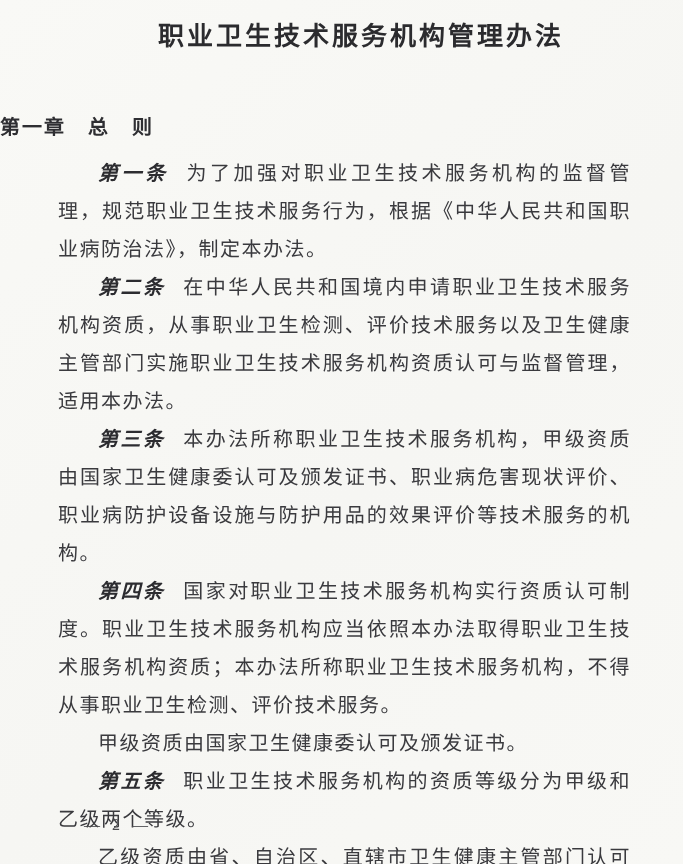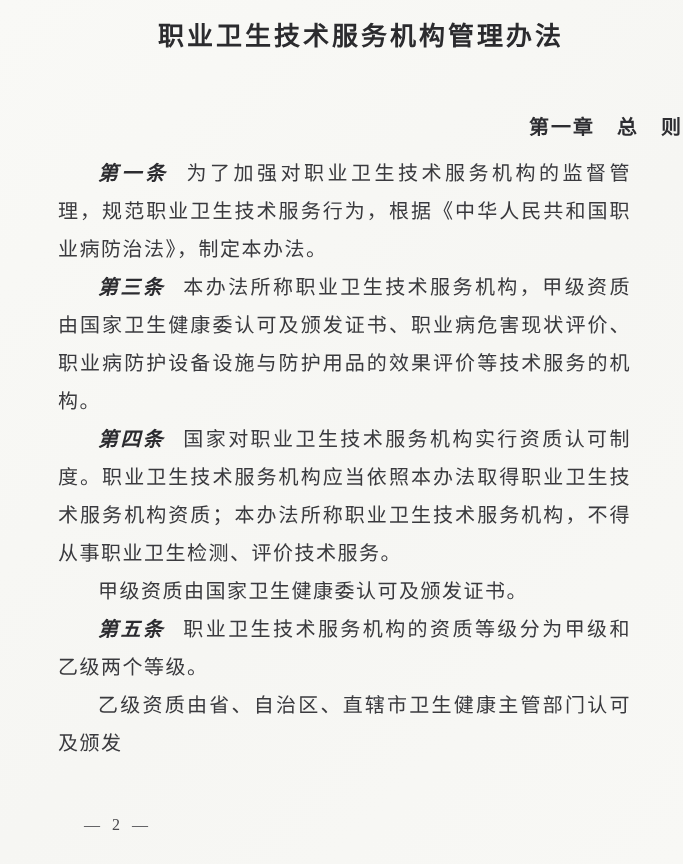--- a/index.html
+++ b/index.html
@@ -22,21 +22,21 @@
     text-align: center;
     font-size: 26px;
     line-height: 34px;
     font-weight: 700;
     letter-spacing: 3px;
     color: #2b2b2e;
     padding-left: 39px;
   }
   .chapter-heading {
     margin: 58px 0 0 0;
-    text-align: right;
+    text-align: left;
     font-size: 20px;
     line-height: 30px;
     font-weight: 700;
     letter-spacing: 2px;
     color: #2e2e32;
   }
   .content {
     margin: 12px 0 0 0;
     padding: 0 52px 0 58px;
     font-size: 20px;
@@ -73,20 +73,21 @@
 <div class="page">
 
   <h1 class="doc-title">职业卫生技术服务机构管理办法</h1>
 
   <h2 class="chapter-heading">第一章　总　则</h2>
 
   <div class="content">
 
     <p class="para"><span class="article-label">第一条</span><span>为了加强对职业卫生技术服务机构的监督管理，规范职业卫生技术服务行为，根据《中华人民共和国职业病防治法》，制定本办法。</span></p>
 
+    <p class="para"><span class="article-label">第二条</span><span>在中华人民共和国境内申请职业卫生技术服务机构资质，从事职业卫生检测、评价技术服务以及卫生健康主管部门实施职业卫生技术服务机构资质认可与监督管理，适用本办法。</span></p>
 
     <p class="para"><span class="article-label">第三条</span><span>本办法所称职业卫生技术服务机构，甲级资质由国家卫生健康委认可及颁发证书、职业病危害现状评价、职业病防护设备设施与防护用品的效果评价等技术服务的机构。</span></p>
 
     <p class="para"><span class="article-label">第四条</span><span>国家对职业卫生技术服务机构实行资质认可制度。职业卫生技术服务机构应当依照本办法取得职业卫生技术服务机构资质；本办法所称职业卫生技术服务机构，不得从事职业卫生检测、评价技术服务。</span></p>
 
     <p class="para"><span>甲级资质由国家卫生健康委认可及颁发证书。</span></p>
 
     <p class="para"><span class="article-label">第五条</span><span>职业卫生技术服务机构的资质等级分为甲级和乙级两个等级。</span></p>
 
     <p class="para"><span>乙级资质由省、自治区、直辖市卫生健康主管部门认可及颁发</span></p>

